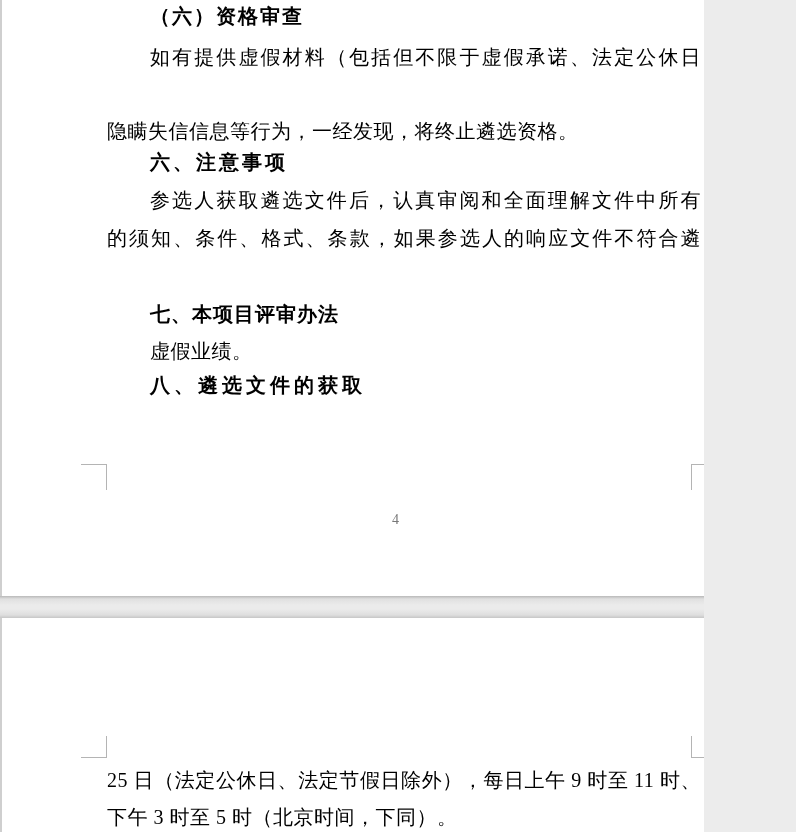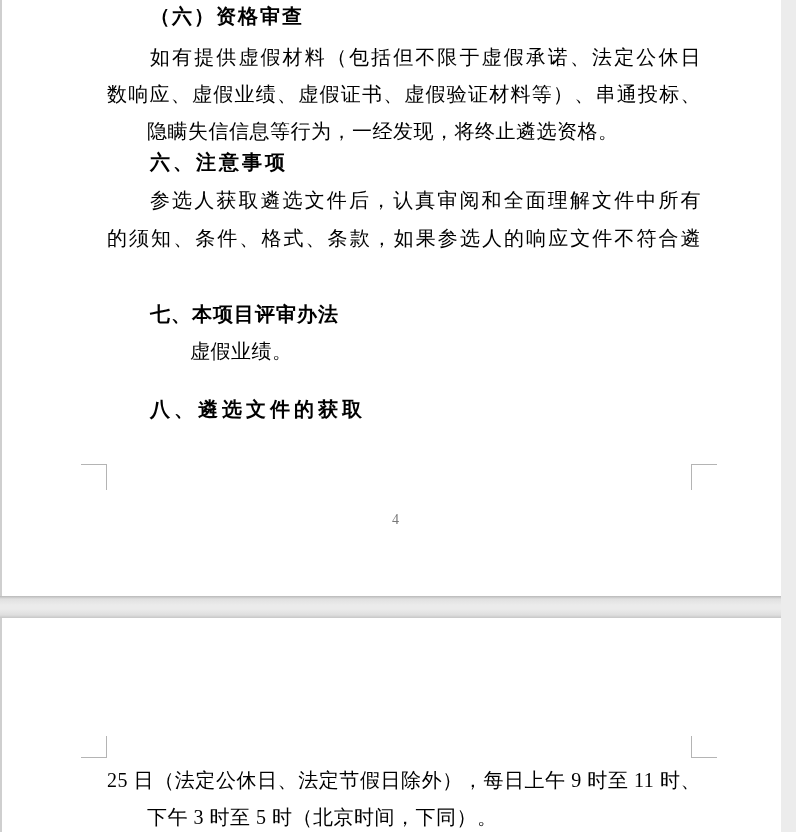--- a/index.html
+++ b/index.html
@@ -2,21 +2,21 @@
 <html><head>
 <meta charset="utf-8">
 <style>
   html, body { margin: 0; padding: 0; }
   body {
     width: 796px; height: 832px;
     background: #ececec;
     font-family: "Liberation Serif", serif;
     overflow: hidden;
   }
-  .stage { position: relative; width: 781px; height: 832px; overflow: hidden; }
+  .stage { position: relative; width: 704px; height: 832px; overflow: hidden; }
 
   .edge-line { position: absolute; top: 0; bottom: 0; width: 2px; z-index: 1; }
   .edge-line.left  { left: 0; background: #cfcfcf; }
   .edge-line.right { left: 789px; background: #b8b8b8; }
 
   .page {
     position: absolute; left: 2px; width: 787px;
     background: #ffffff; z-index: 2;
   }
   .page.p1 { top: 0; height: 596px; }
@@ -27,27 +27,27 @@
     background: linear-gradient(to bottom,
       #b9b9b9 0px, #e0e0e0 3px, #ebebeb 9px, #ebebeb 13px, #dedede 19px, #c6c6c6 22px);
   }
 
   .line {
     position: absolute; left: 105px; width: 594px;
     font-size: 20px; line-height: 26px; color: #000;
     letter-spacing: 0.5px;
   }
   .just { text-align: justify; text-align-last: justify; }
-  .lastline { text-align: left; text-align-last: left; margin-left: 40px; }
+  .lastline { text-align: left; text-align-last: left; }
   .indent { text-indent: 43px; }
   .heading { font-weight: bold; font-family: "Liberation Sans", sans-serif; }
   .ls1 { letter-spacing: 1px; }
   .ls2 { letter-spacing: 2px; }
   .ls3 { letter-spacing: 3px; }
-  .ls4 { letter-spacing: 4px; margin-top: 24px; }
+  .ls4 { letter-spacing: 4px; }
 
   .cmark { position: absolute; width: 25px; z-index: 4; }
   .cmark.bl { top: 464px; left: 79px;  height: 25px; border-top: 1px solid #b4b4b4; border-right: 1px solid #b4b4b4; }
   .cmark.br { top: 464px; left: 689px; height: 25px; border-top: 1px solid #b4b4b4; border-left: 1px solid #b4b4b4; }
   .cmark.tl { top: 118px; left: 79px;  height: 21px; border-bottom: 1px solid #b4b4b4; border-right: 1px solid #b4b4b4; }
   .cmark.tr { top: 118px; left: 689px; height: 21px; border-bottom: 1px solid #b4b4b4; border-left: 1px solid #b4b4b4; }
 
   .page-number {
     position: absolute; top: 511px; left: 0; width: 100%;
     text-align: center; font-size: 14px; line-height: 18px; color: #777;
@@ -57,21 +57,20 @@
 <body>
 
 <div class="stage">
 
   <div class="edge-line left"></div>
   <div class="edge-line right"></div>
 
   <div class="page p1">
     <div class="line heading ls2 indent" style="top:3px">（六）资格审查</div>
     <div class="line just indent" style="top:44px">如有提供虚假材料（包括但不限于虚假承诺、法定公休日</div>
-    <div class="line just" style="top:81px">数响应、虚假业绩、虚假证书、虚假验证材料等）、串通投标、</div>
     <div class="line lastline" style="top:118px">隐瞒失信信息等行为，一经发现，将终止遴选资格。</div>
     <div class="line heading ls3 indent" style="top:149px">六、注意事项</div>
     <div class="line just indent" style="top:187px">参选人获取遴选文件后，认真审阅和全面理解文件中所有</div>
     <div class="line just" style="top:225px">的须知、条件、格式、条款，如果参选人的响应文件不符合遴</div>
     <div class="line heading ls1 indent" style="top:301px">七、本项目评审办法</div>
     <div class="line lastline indent" style="top:338px">虚假业绩。</div>
     <div class="line heading ls4 indent" style="top:372px">八、遴选文件的获取</div>
 
     <div class="cmark bl"></div>
     <div class="cmark br"></div>

